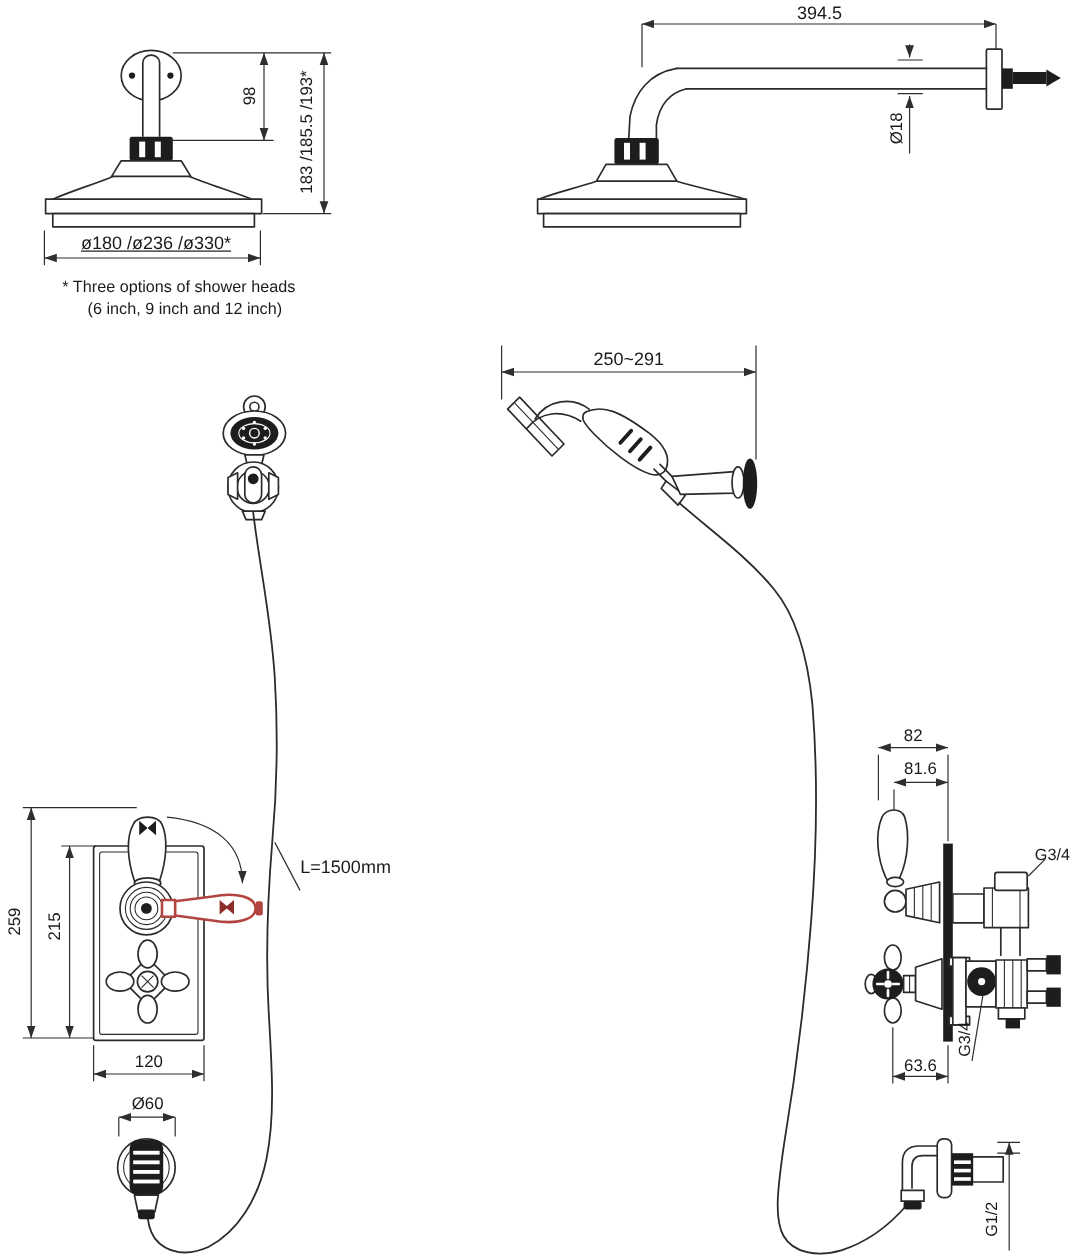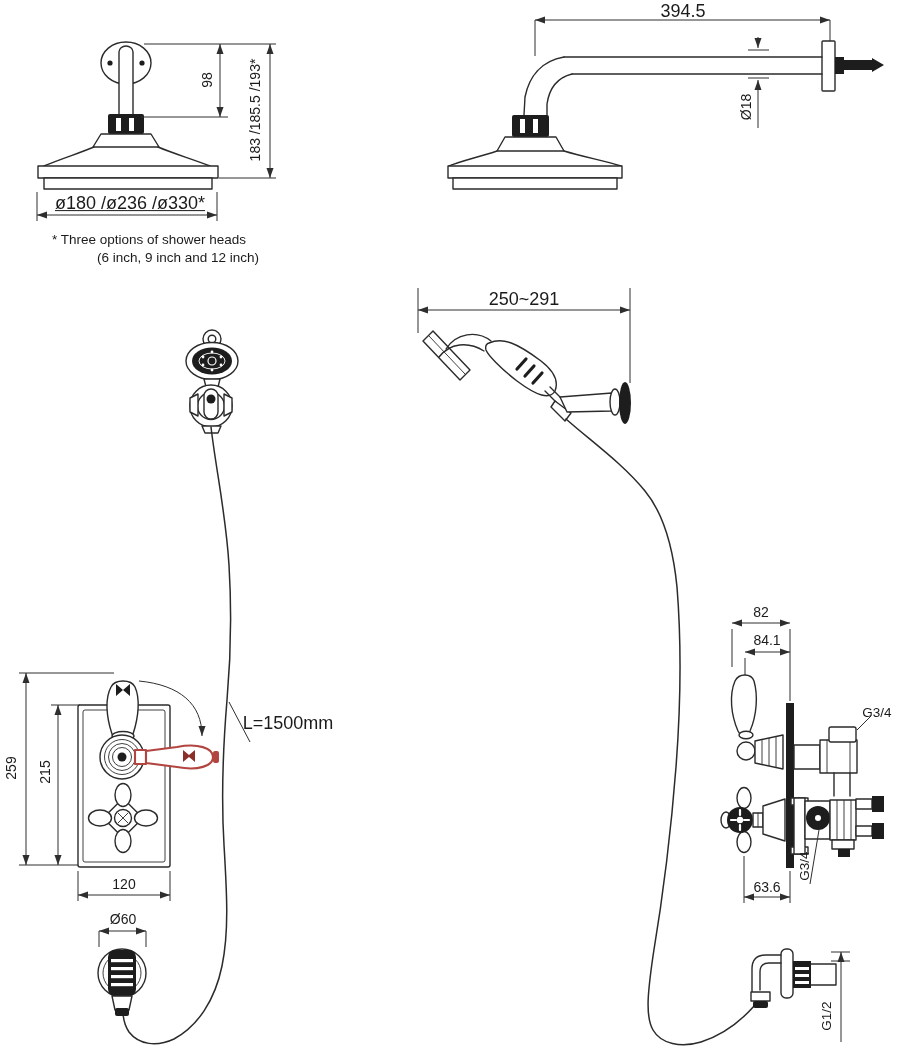--- a/index.html
+++ b/index.html
@@ -13,21 +13,21 @@
   svg .dim  { fill:none; stroke:#2e2e2e; stroke-width:1; }
   svg .dk   { fill:#1d1d1d; stroke:none; }
   svg .wsl  { fill:#ffffff; stroke:none; }
   svg .wht  { stroke:#ffffff; stroke-width:2.2; fill:none; stroke-linecap:round; }
   svg .red  { fill:#ffffff; stroke:#b2453f; stroke-width:2.1; stroke-linejoin:round; }
   svg .reddk{ fill:#8c2f2a; stroke:none; }
   .label { position:absolute; font-size:14px; color:#1b1b1b; white-space:nowrap;
            transform:translate(-50%,-50%); line-height:1.1; }
   .rot   { transform:translate(-50%,-50%) rotate(-90deg); }
   .sm    { font-size:13.5px; }
-  .lg    { font-size:18px; }
+  .lg    { font-size:15px; }
 </style>
 </head>
 <body>
 
 <div id="canvas">
 
 <svg width="900" height="1050" viewBox="0 0 900 1050">
   <defs>
     <marker id="arr" viewBox="0 0 10 8" refX="9.4" refY="4" markerWidth="11" markerHeight="9" orient="auto-start-reverse">
       <path d="M0,0.7 L9.4,4 L0,7.3 Z" fill="#2e2e2e"></path>
@@ -233,34 +233,34 @@
     <path d="M831,952 H850 M831,961 H850" class="dim"></path>
     <path d="M841,1042 V952" class="dim" marker-end="url(#arr)"></path>
   </g>
 </svg>
 
 
 <div class="label rot" style="left:208px; top:80px;">98</div>
 <div class="label rot" style="left:256px; top:110px;">183 /185.5 /193*</div>
 <div class="label lg" style="left:130px; top:204px;text-decoration:underline;">ø180 /ø236 /ø330*</div>
 <div class="label sm" style="left:149px; top:240px;">* Three options of shower heads</div>
-<div class="label sm" style="left:154px; top:258px;margin-left:24px;">(6 inch, 9 inch and 12 inch)</div>
+<div class="label sm" style="left:154px; top:258px;">(6 inch, 9 inch and 12 inch)</div>
 
 <div class="label lg" style="left:683px; top:12px;">394.5</div>
 <div class="label rot" style="left:747px; top:107px;">Ø18</div>
 
 <div class="label lg" style="left:524px; top:300px;">250~291</div>
 <div class="label lg" style="left:288px; top:724px;">L=1500mm</div>
 
 <div class="label rot" style="left:12px;  top:768px;">259</div>
 <div class="label rot" style="left:46px;  top:772px;">215</div>
 <div class="label" style="left:124px; top:885px;text-align:right;">120</div>
 <div class="label" style="left:123px; top:920px;">Ø60</div>
 
 <div class="label" style="left:761px; top:613px;text-align:right;">82</div>
-<div class="label" style="left:767px; top:641px;">84.1</div>
+<div class="label" style="left:767px; top:641px;">81.6</div>
 <div class="label sm" style="left:877px; top:713px;">G3/4</div>
 <div class="label rot sm" style="left:805px; top:866px;">G3/4</div>
 <div class="label" style="left:767px; top:888px;">63.6</div>
 
 <div class="label rot sm" style="left:827px; top:1016px;">G1/2</div>
 
 </div>
 
 </body></html>

